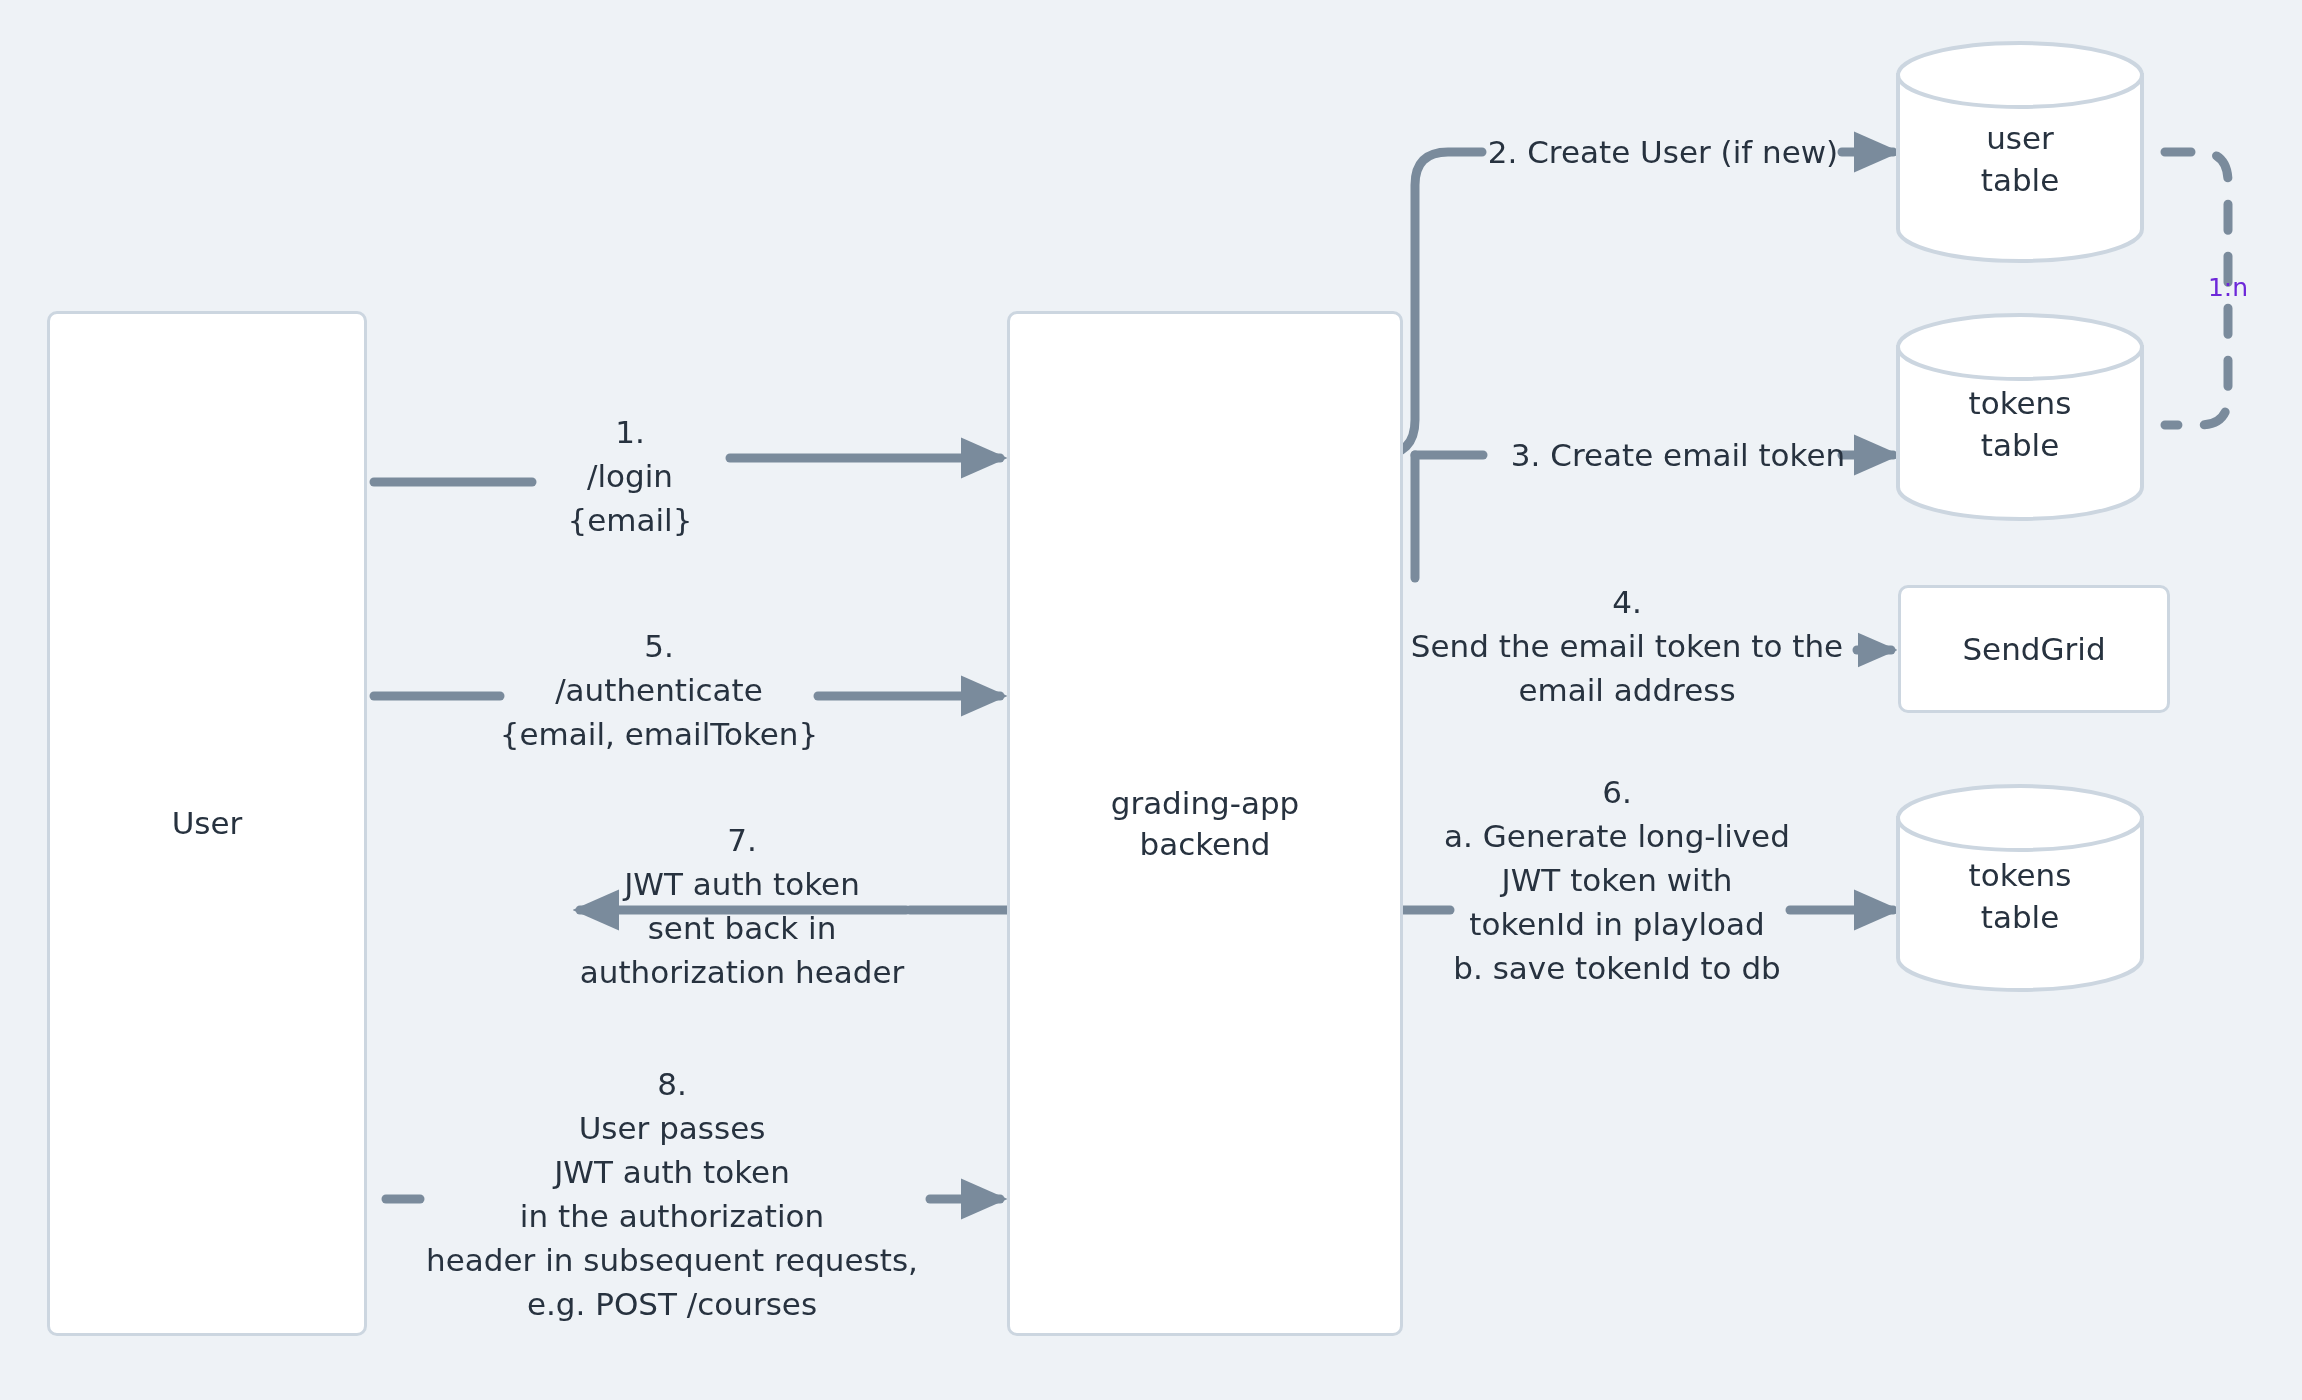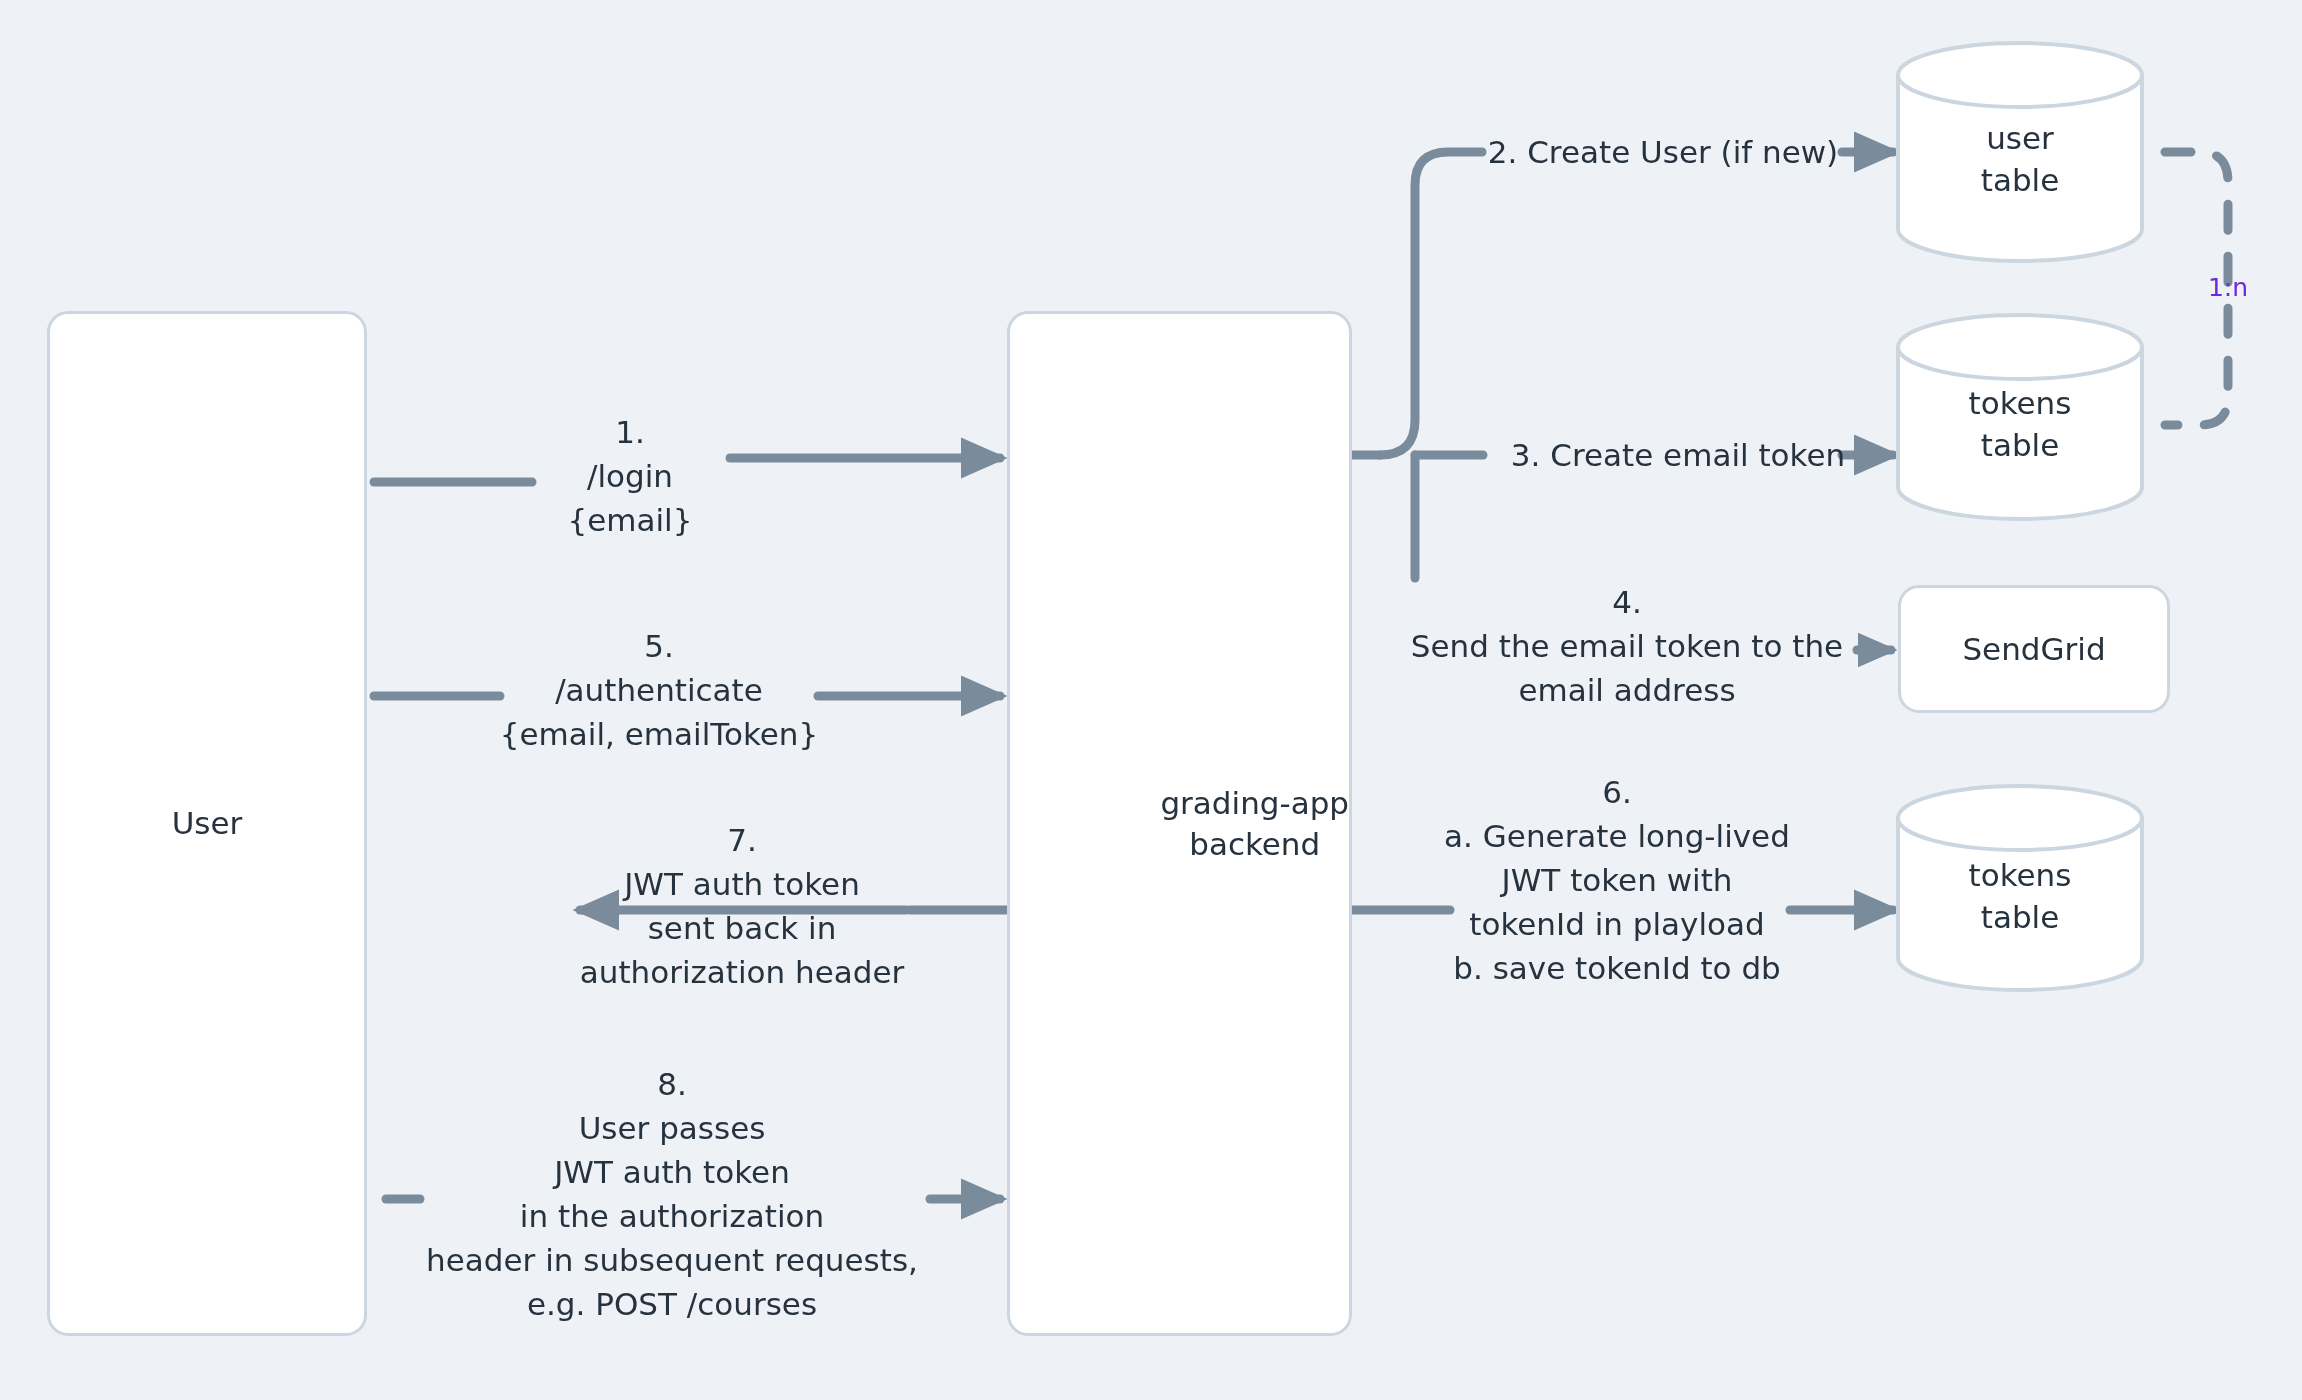--- a/index.html
+++ b/index.html
@@ -20,21 +20,21 @@
     left: 0;
     top: 0;
     width: 2302px;
     height: 1400px;
     pointer-events: none;
   }
   .node-box {
     position: absolute;
     background: #ffffff;
     border: 3px solid #ccd6e0;
-    border-radius: 21px;
+    border-radius: 10px;
     box-sizing: border-box;
     display: flex;
     align-items: center;
     justify-content: center;
   }
   .node-label {
     color: #27323f;
     font-size: 31px;
     line-height: 1.32;
     text-align: center;
@@ -126,21 +126,21 @@
     <g fill="#ffffff" stroke="#ccd6e0" stroke-width="4">
       <path d="M 1898 818 L 1898 958 A 122 32 0 0 0 2142 958 L 2142 818 Z"></path>
       <ellipse cx="2020" cy="818" rx="122" ry="32"></ellipse>
     </g>
   </svg>
 
   <div class="node-box" style="left:47px; top:311px; width:320px; height:1025px;">
     <span class="node-label">User</span>
   </div>
 
-  <div class="node-box" style="left:1007px; top:311px; width:345px; height:1025px;justify-content:flex-end;">
+  <div class="node-box" style="left:1007px; top:311px; width:396px; height:1025px;">
     <span class="node-label">grading-app
 backend</span>
   </div>
 
   <div class="node-box" style="left:1898px; top:585px; width:272px; height:128px;">
     <span class="node-label">SendGrid</span>
   </div>
 
   <div class="cyl-label" style="top:118px; left:1898px; width:244px;">user
 table</div>

